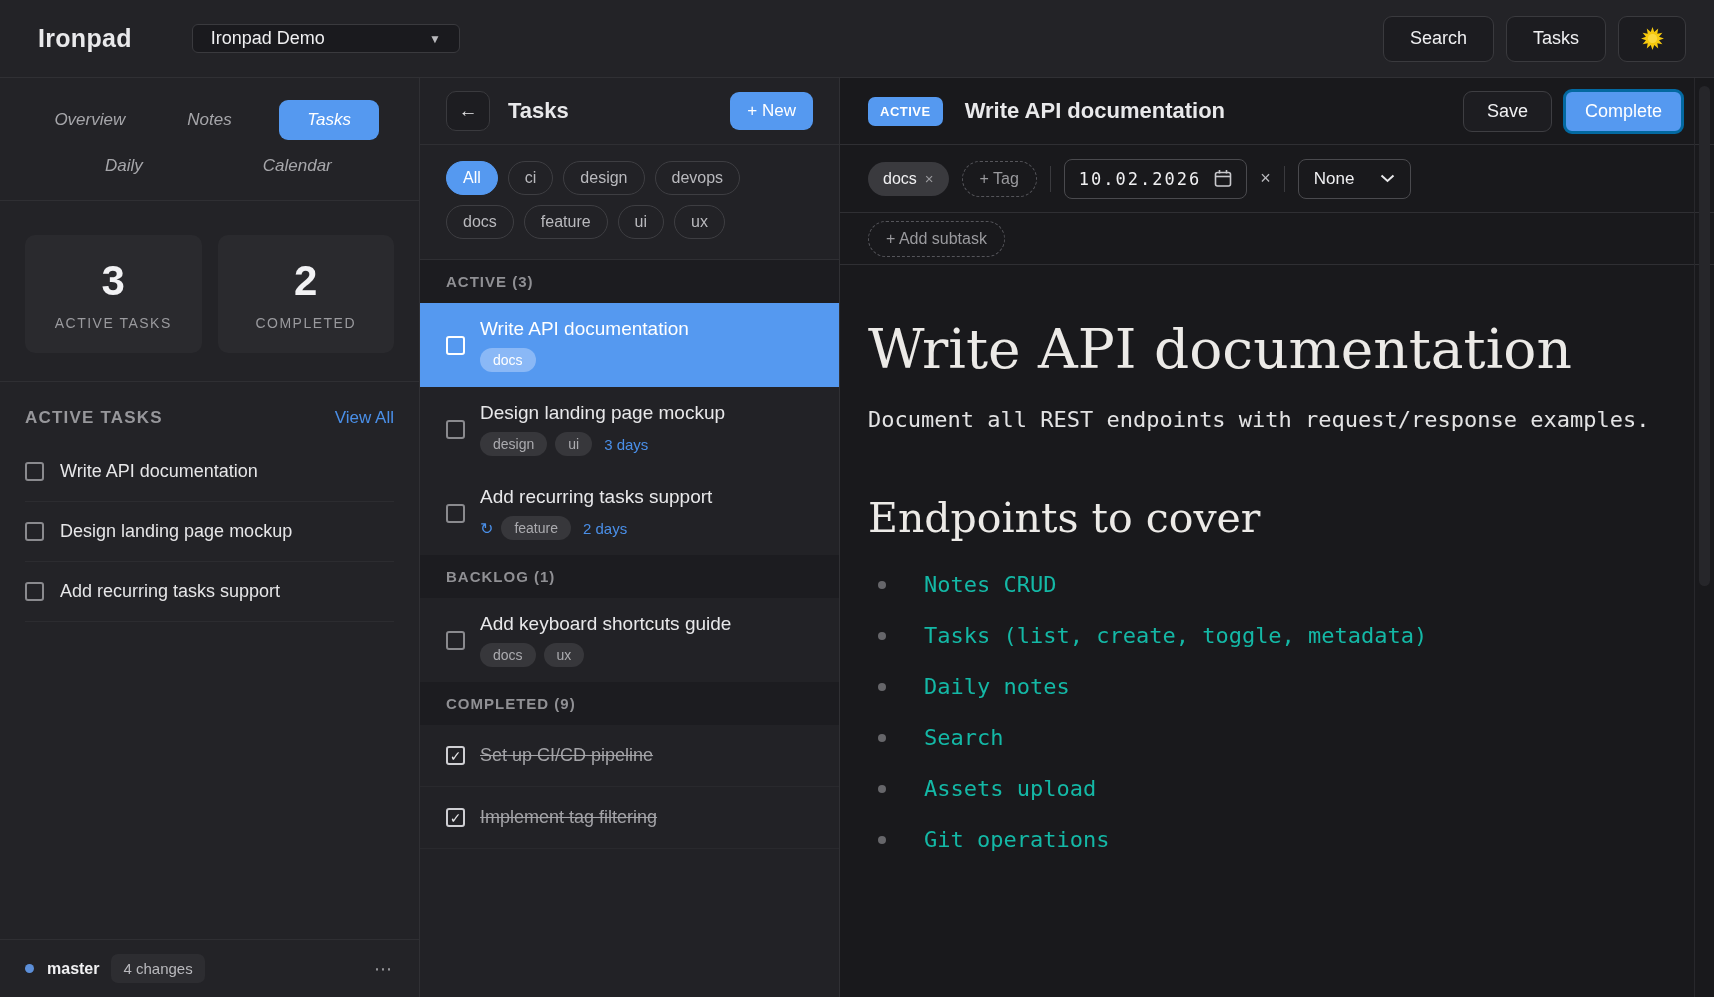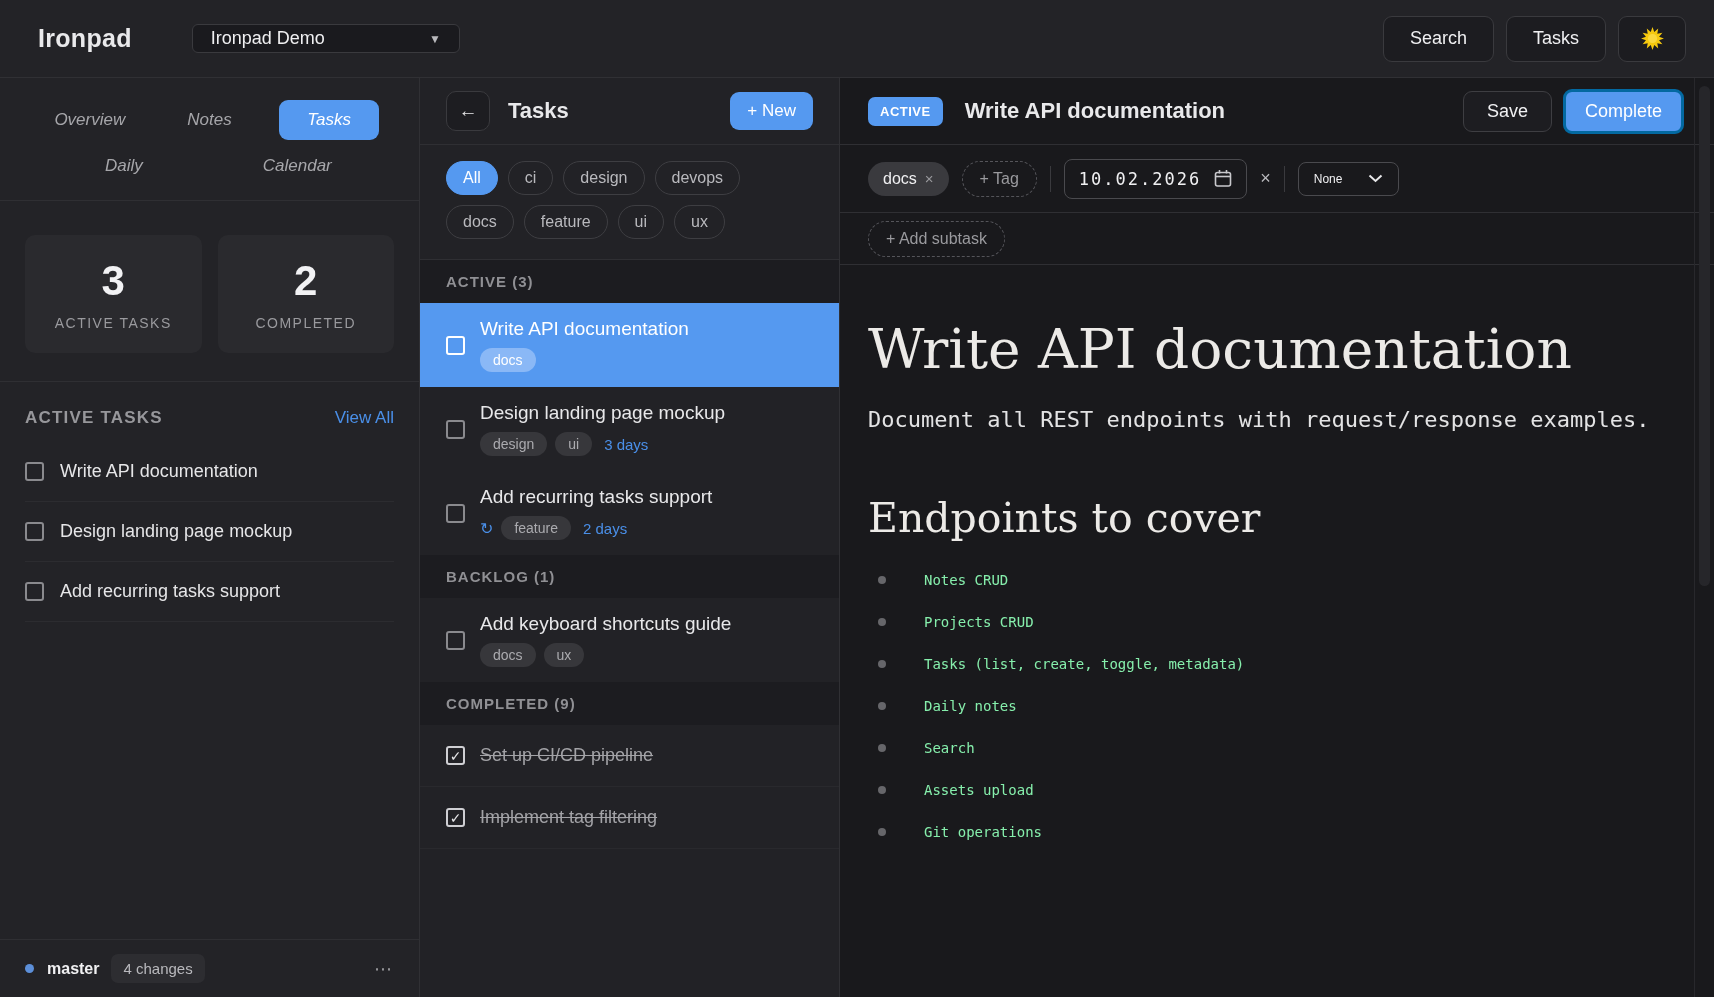--- a/index.html
+++ b/index.html
@@ -112,35 +112,35 @@
   .dashed{ border:1px dashed #55555a; border-radius:999px; padding:8px 17px; font-size:16px;
     color:#9a9a9e; cursor:pointer; background:transparent; font-family:inherit; }
   .vsep{ width:1px; height:26px; background:#3a3a3e; }
   .datebox{ border:1px solid #4a4a4e; border-radius:8px; padding:9px 14px; display:flex;
     align-items:center; gap:13px; cursor:pointer; }
   .dateval{ font-family:"DejaVu Sans Mono", monospace; font-size:17px; letter-spacing:2px;
     color:#f0f0f2; }
   .clear-x{ color:#b9b9bd; font-size:18px; cursor:pointer; }
   .selbox{ border:1px solid #4a4a4e; border-radius:8px; padding:9px 15px; display:flex;
     align-items:center; gap:26px; cursor:pointer; }
-  .selbox .sval{ font-size:12px; color:#f0f0f2; }
+  .selbox .sval{ font-size:17px; color:#f0f0f2; }
   .subtask-row{ height:52px; border-bottom:1px solid #2f2f33; display:flex; align-items:center;
     padding:0 28px; }
   .doc{ flex:1; padding:52px 60px 0 28px; }
   .doc-h1{ font-family:"DejaVu Serif", serif; font-weight:normal; font-size:55px;
     color:#eceae7; }
   .doc-intro{ font-family:"DejaVu Sans Mono", monospace; font-size:22px; color:#e3e3e4;
     margin-top:26px; }
   .doc-h2{ font-family:"DejaVu Serif", serif; font-weight:normal; font-size:41px;
     color:#eceae7; margin-top:62px; }
   .bullets{ list-style:none; margin-top:30px; }
   .bullets li{ display:flex; align-items:center; margin-bottom:26px; }
   .bdot2{ width:8px; height:8px; border-radius:50%; background:#66666a; margin:0 38px 0 10px;
     flex:0 0 auto; }
-  .bullets .btxt{ font-family:"DejaVu Sans Mono", monospace; font-size:14px; color:#86efac; }
+  .bullets .btxt{ font-family:"DejaVu Sans Mono", monospace; font-size:22px; color:#14b8a6; }
   .scroll-track{ position:absolute; top:0; right:0; bottom:0; width:20px;
     border-left:1px solid #28282c; }
   .scroll-thumb{ position:absolute; top:8px; right:4px; width:11px; height:500px;
     background:#26262a; border-radius:6px; cursor:grab; }
   svg{ display:block; }
 </style>
 </head>
 <body>
 
 <div class="topbar">
@@ -348,24 +348,20 @@
       <div class="doc-h1">Write API documentation</div>
       <div class="doc-intro">Document all REST endpoints with request/response examples.</div>
       <div class="doc-h2">Endpoints to cover</div>
       <ul class="bullets">
         <li>
             <span class="bdot2"></span>
             <span class="btxt">Notes CRUD</span>
           </li>
         <li>
             <span class="bdot2"></span>
-            <span class="btxt">Projects CRUD</span>
-          </li>
-        <li>
-            <span class="bdot2"></span>
             <span class="btxt">Tasks (list, create, toggle, metadata)</span>
           </li>
         <li>
             <span class="bdot2"></span>
             <span class="btxt">Daily notes</span>
           </li>
         <li>
             <span class="bdot2"></span>
             <span class="btxt">Search</span>
           </li>

